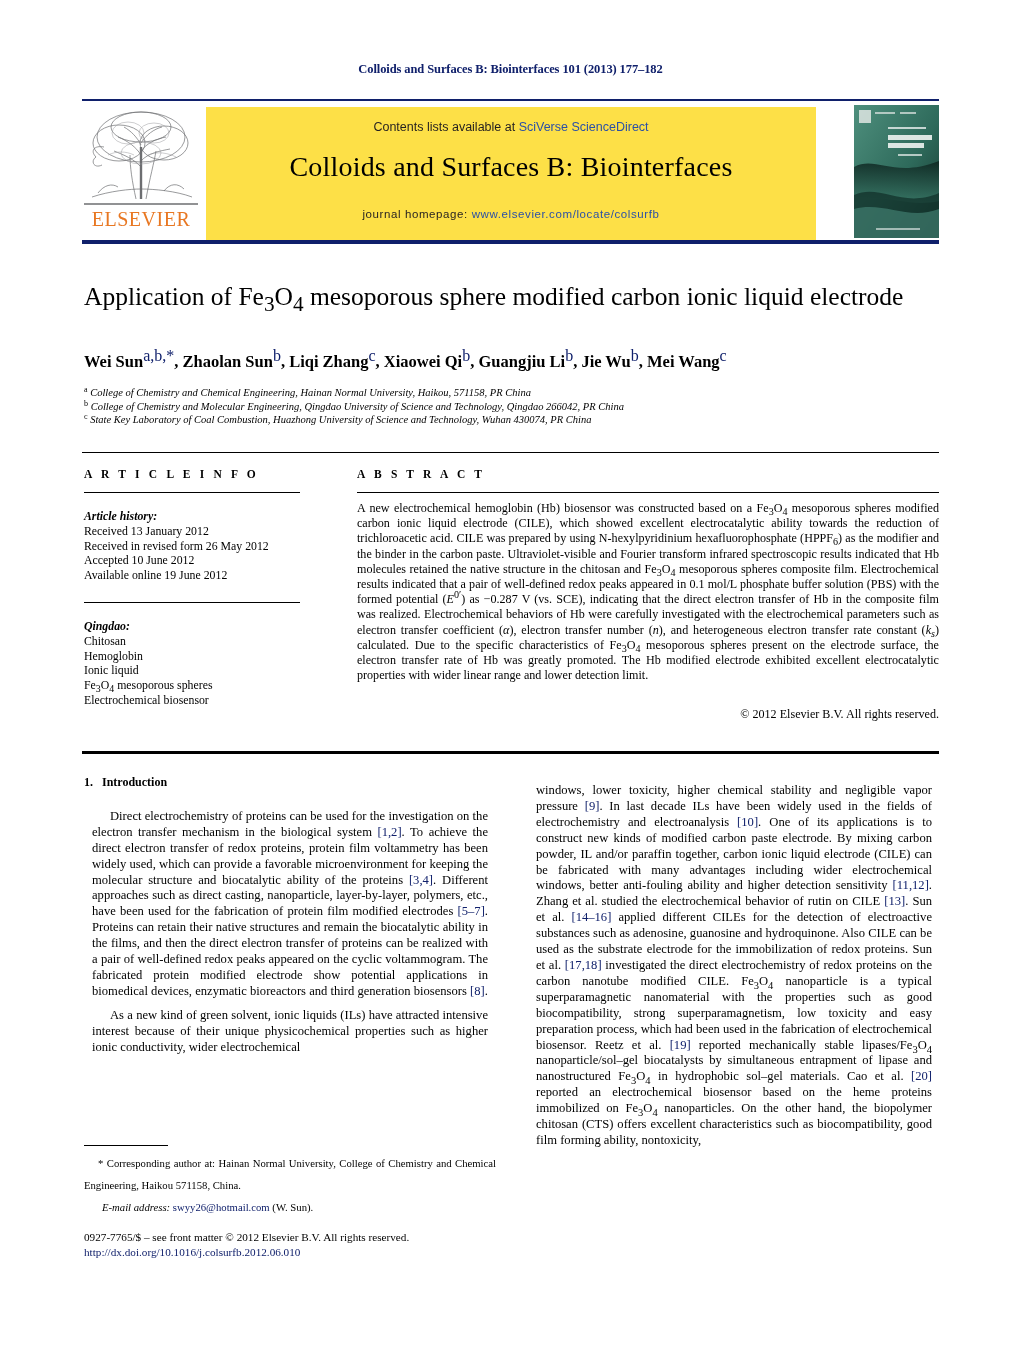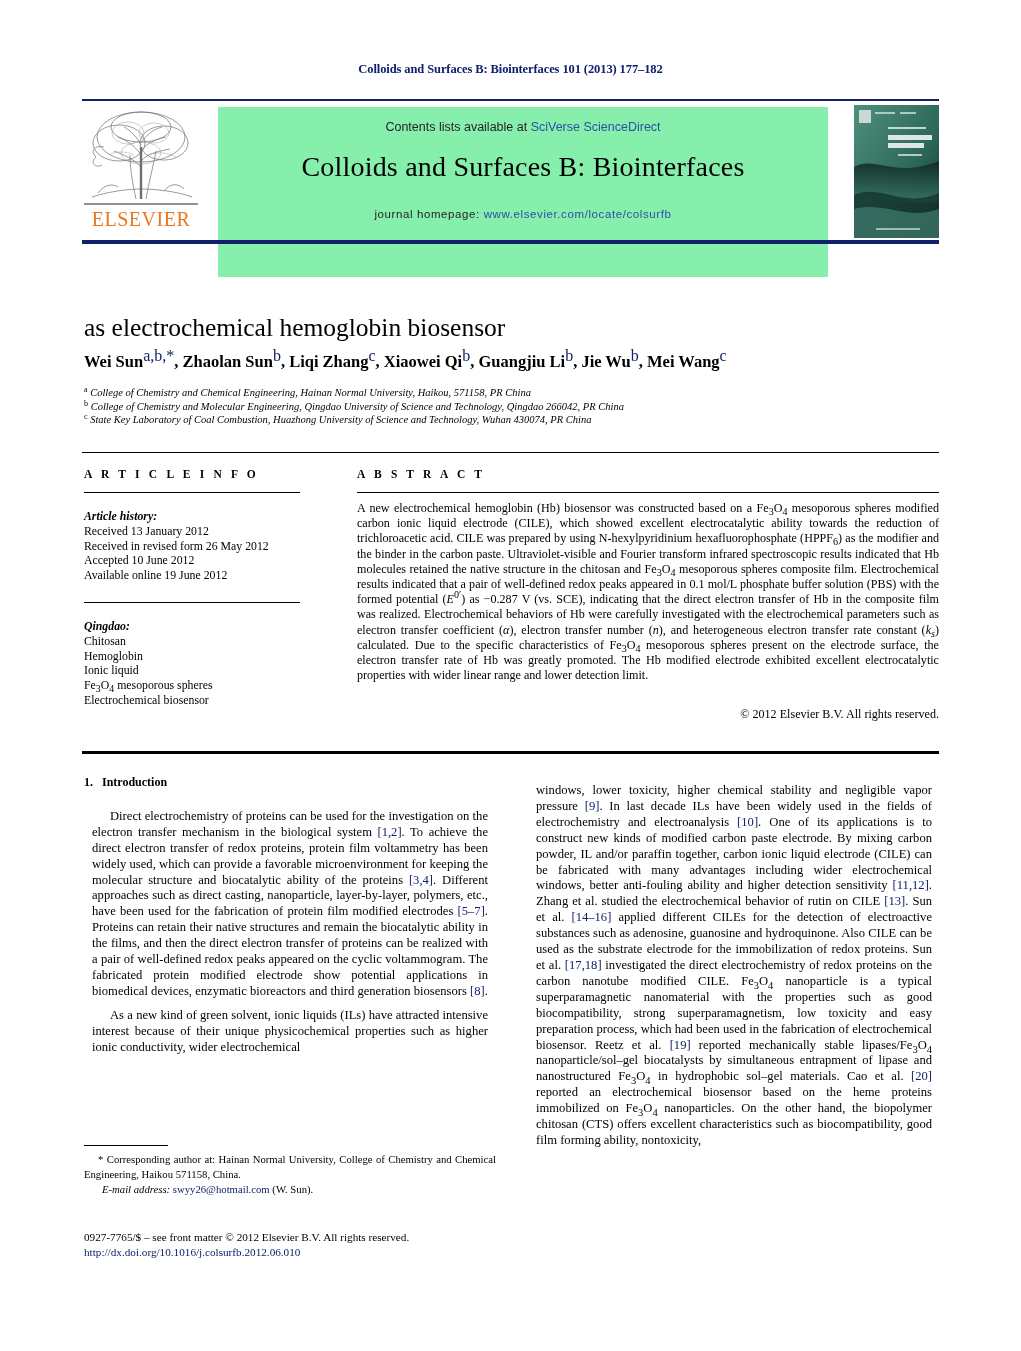--- a/index.html
+++ b/index.html
@@ -68,24 +68,24 @@
     left: 0; top: 101px;
     width: 118px;
     text-align: center;
     font-family: "Liberation Serif", serif;
     font-size: 20px;
     letter-spacing: 0.5px;
     color: #e87722;
   }
   .grey-band {
     position: absolute;
-    left: 136px; top: 2px;
+    left: 124px; top: 2px;
     width: 610px;
-    height: 170px;
-    background: #86efac;
+    height: 137px;
+    background: #fde047;
   }
   .contents-line {
     position: absolute;
     left: 0; top: 13px;
     width: 610px;
     text-align: center;
     font-family: "Liberation Sans", sans-serif;
     font-size: 12.5px;
     color: #231f20;
   }
@@ -277,21 +277,21 @@
     width: 84px;
     height: 1px;
     background: #000000;
   }
   .footnote {
     position: absolute;
     left: 84px; top: 1152px;
     width: 412px;
     font-family: "Liberation Serif", serif;
     font-size: 10.7px;
-    line-height: 15px;
+    line-height: 22px;
     color: #000000;
     text-align: justify;
   }
   .footnote .email-label { font-style: italic; }
   .footnote .email { color: #10206b; }
   .footnote .line2 { text-indent: 18px; }
 
   
   .page-footer {
     position: absolute;
@@ -388,22 +388,21 @@
           <rect x="22" y="123" width="44" height="2" fill="#d2dedb" opacity="0.7"></rect>
         </svg>
       </div>
 
     </div>
   </div>
 
   <div class="masthead-rule"></div>
 
   <div class="article-title">
-    <br>
-    <span>as electrochemical hemoglobin biosensor</span>
+    <span>Application of Fe<sub>3</sub>O<sub>4</sub> mesoporous sphere modified carbon ionic liquid electrode</span><br>
   </div>
 
   <div class="authors">
     <span>Wei Sun<sup>a,b,</sup><sup>*</sup></span>, <span>Zhaolan Sun<sup>b</sup></span>, <span>Liqi Zhang<sup>c</sup></span>, <span>Xiaowei Qi<sup>b</sup></span>, <span>Guangjiu Li<sup>b</sup></span>, <span>Jie Wu<sup>b</sup></span>, <span>Mei Wang<sup>c</sup></span>
   </div>
 
   <div class="affils">
     <div><sup>a</sup> College of Chemistry and Chemical Engineering, Hainan Normal University, Haikou, 571158, PR China</div>
     <div><sup>b</sup> College of Chemistry and Molecular Engineering, Qingdao University of Science and Technology, Qingdao 266042, PR China</div>
     <div><sup>c</sup> State Key Laboratory of Coal Combustion, Huazhong University of Science and Technology, Wuhan 430074, PR China</div>

